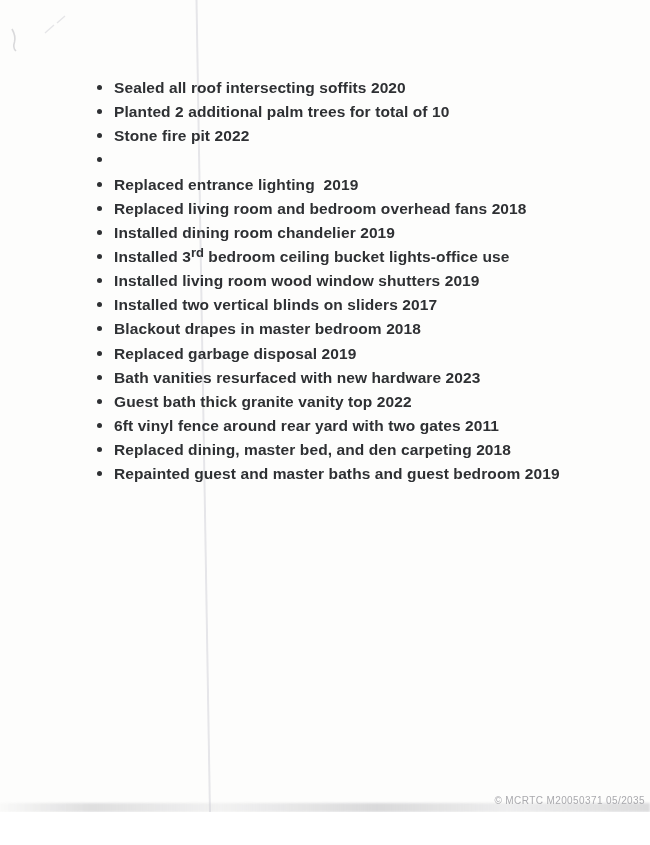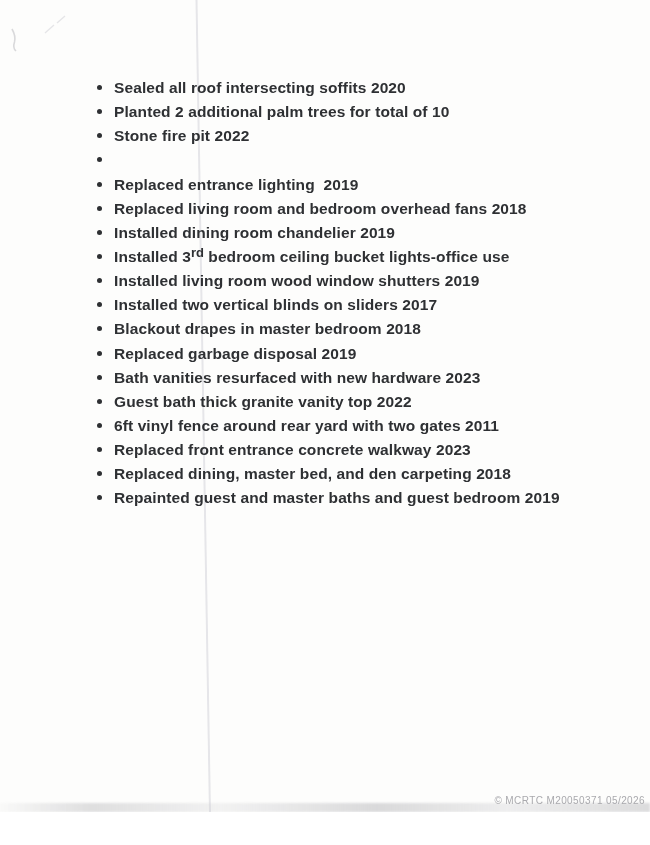--- a/index.html
+++ b/index.html
@@ -154,29 +154,25 @@
       <li class="item">
         <span class="dot"></span>
         <span class="item-text">Guest bath thick granite vanity top 2022</span>
       </li>
       <li class="item">
         <span class="dot"></span>
         <span class="item-text">6ft vinyl fence around rear yard with two gates 2011</span>
       </li>
       <li class="item">
         <span class="dot"></span>
-        <span class="item-text">Replaced front entrance concrete walkway 2023</span>
-      </li>
-      <li class="item">
-        <span class="dot"></span>
         <span class="item-text">Replaced dining, master bed, and den carpeting 2018</span>
       </li>
       <li class="item">
         <span class="dot"></span>
         <span class="item-text">Repainted guest and master baths and guest bedroom 2019</span>
       </li>
     </ul>
 
   <div class="bottom-smudge"></div>
 
-  <div class="watermark">© MCRTC M20050371 05/2026</div>
+  <div class="watermark">© MCRTC M20050371 05/2035</div>
 
 </div>
 
 </body></html>

